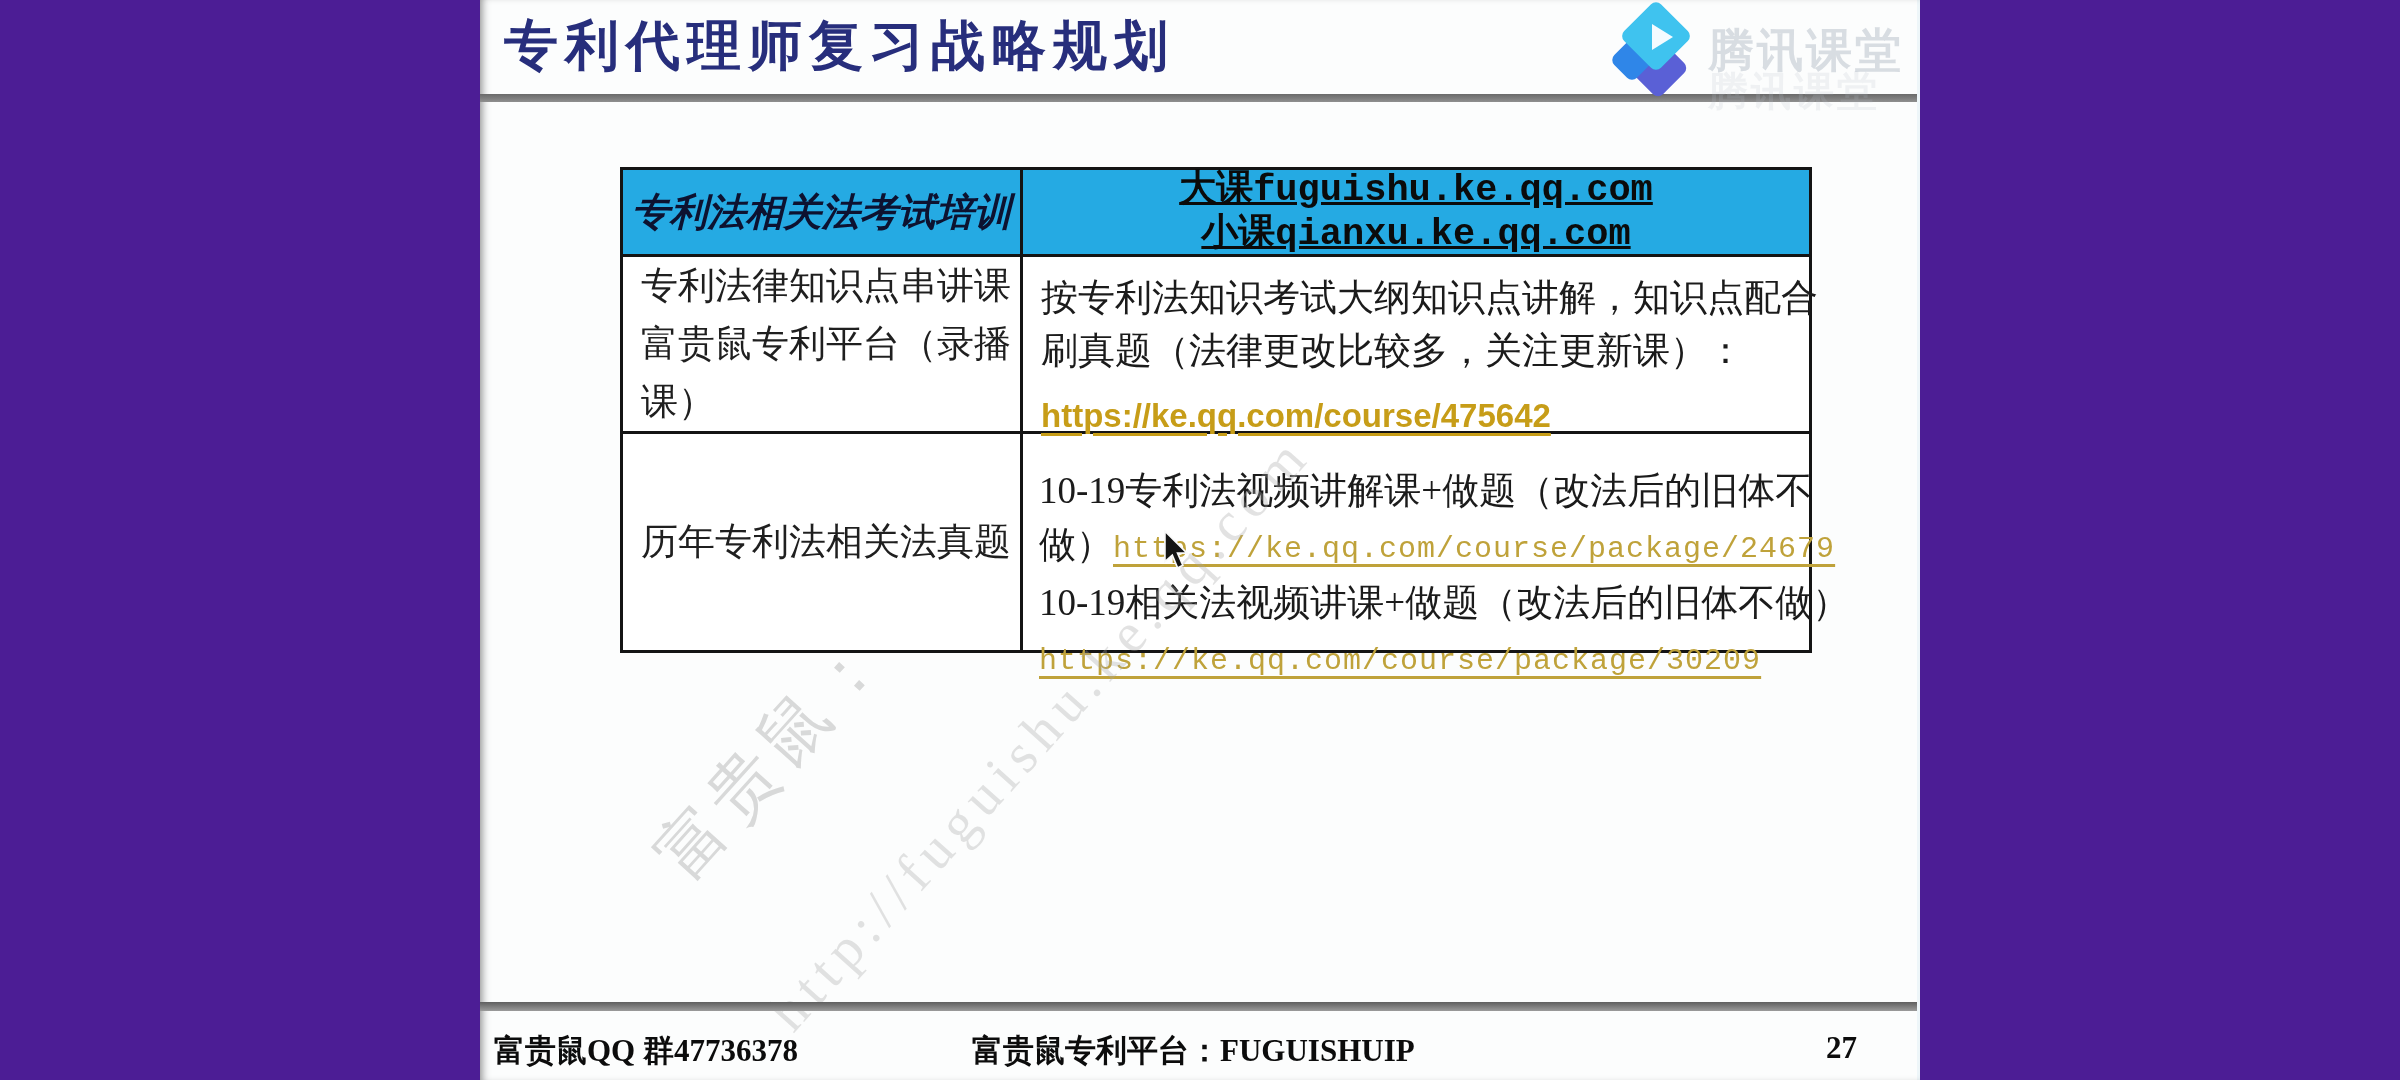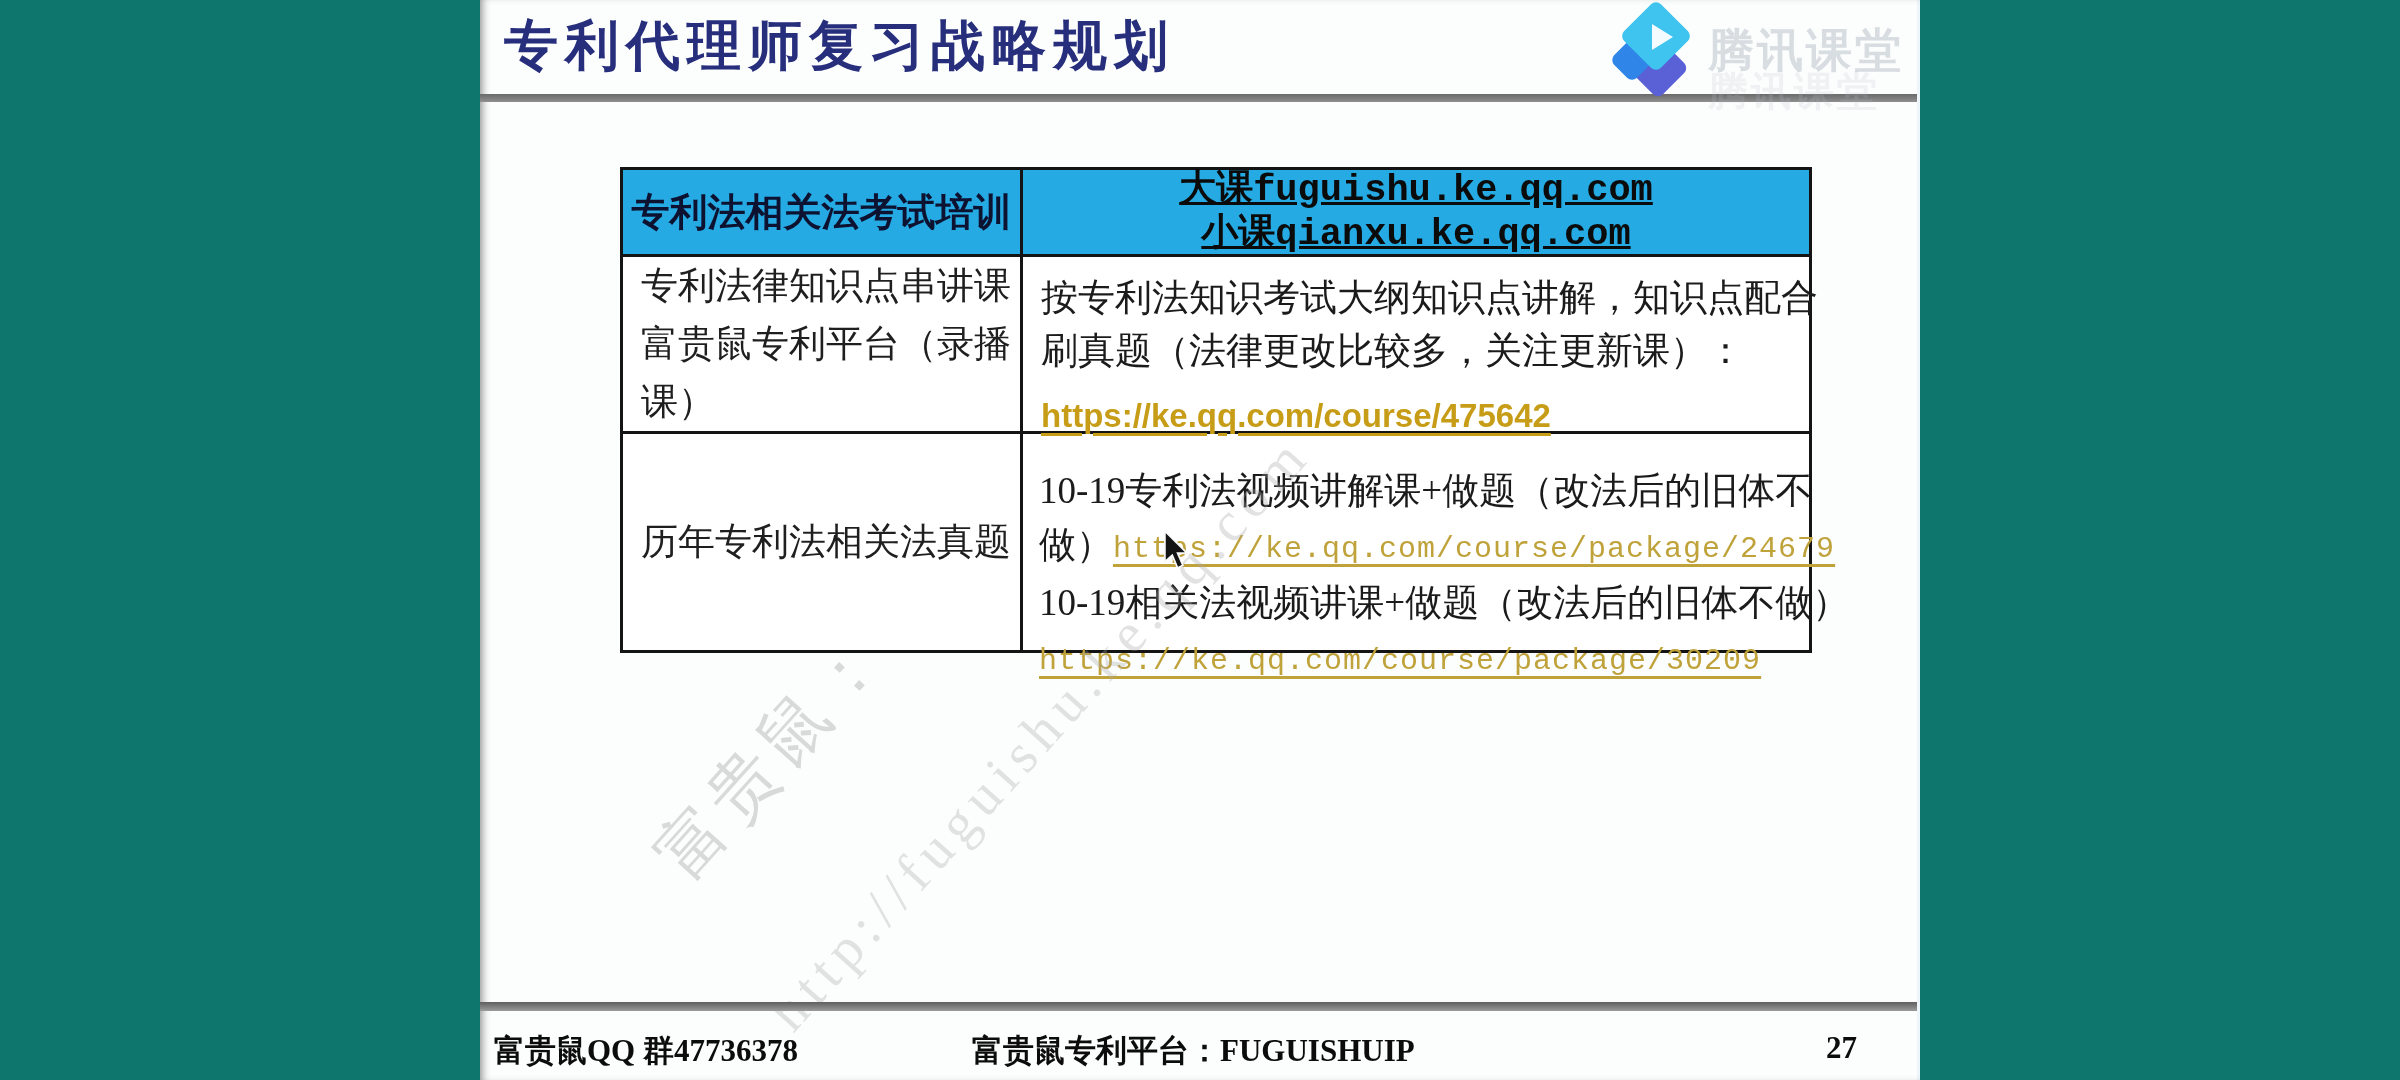--- a/index.html
+++ b/index.html
@@ -1,16 +1,16 @@
 <!DOCTYPE html>
 <html><head>
 <meta charset="utf-8">
 <style>
   html,body{margin:0;padding:0;background:#000;}
-  .canvas{position:relative;width:2400px;height:1080px;background:#0f766e;overflow:hidden;
+  .canvas{position:relative;width:2400px;height:1080px;background:#4c1d95;overflow:hidden;
           font-family:"Liberation Serif", serif;}
   .slide{position:absolute;left:480px;top:0;width:1440px;height:1080px;background:#fcfdfd;
          box-shadow:inset 7px 0 8px -5px rgba(0,0,0,.45), inset -3px 0 0 #eef6f9;}
 
   
   .slide-title{position:absolute;left:24px;top:10px;font-size:54px;font-weight:bold;
                letter-spacing:7px;color:#272e7c;white-space:nowrap;}
   .title-rule{position:absolute;left:0;top:94px;width:1437px;height:8px;
               background:linear-gradient(180deg,#6a6a6a,#8f8f8f);}
 
@@ -30,21 +30,21 @@
   
   .tbl{position:absolute;left:140px;top:167px;width:1186px;border:3px solid #141414;background:#fff;}
   .tr{display:flex;box-sizing:border-box;}
   .tr + .tr{border-top:3px solid #141414;}
   .td{box-sizing:border-box;}
   .td-l{flex:0 0 400px;border-right:3px solid #141414;display:flex;flex-direction:column;
         justify-content:center;padding-left:18px;font-size:37px;line-height:58px;color:#1f1f1f;}
   .td-r{flex:1;color:#1b1b1b;}
   .tr-head{height:84px;background:#25aae3;}
   .th-l{padding-left:0;align-items:center;justify-content:center;font-weight:bold;
-        font-size:38px;line-height:44px;color:#0d1230;}
+        font-size:38px;line-height:44px;color:#0d1230;font-style:italic;}
   .th-r{display:flex;flex-direction:column;align-items:center;justify-content:center;
         font-family:"Liberation Mono", monospace;font-weight:bold;font-size:37px;
         line-height:44px;color:#0b0b0b;text-decoration:underline;}
   .r1{height:177px;}
   .r2{height:219px;}
   .r1-right{padding:14px 14px 0 18px;font-size:37px;line-height:53px;}
   .r2-right{padding:6px 12px 4px 16px;font-size:37px;line-height:54px;margin-top:24px;}
   .bline{white-space:nowrap;}
   .link1{display:inline-block;margin-top:12px;font-family:"Liberation Sans", sans-serif;
          font-weight:bold;font-size:33px;color:#c79d18;text-decoration:underline;

